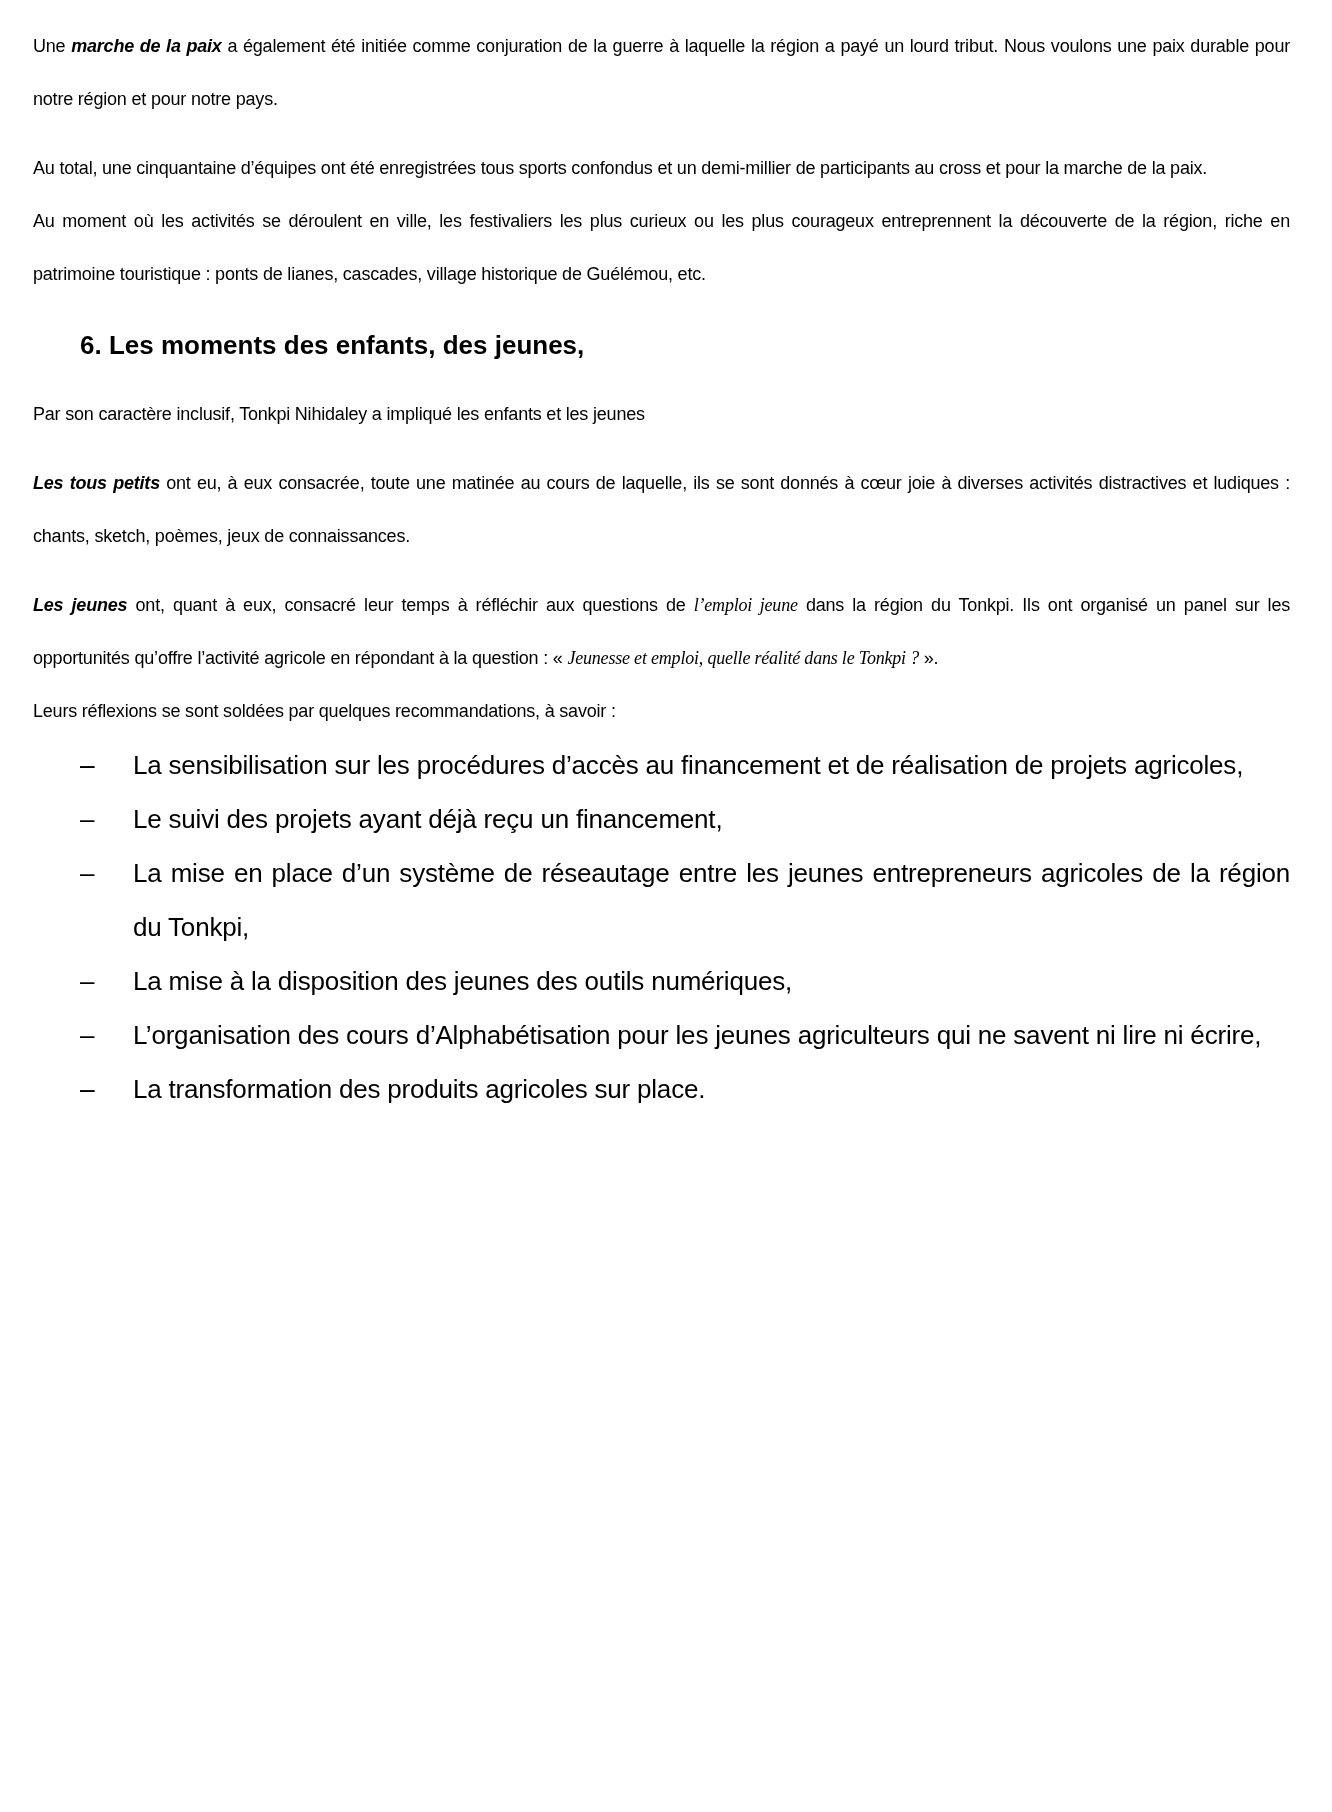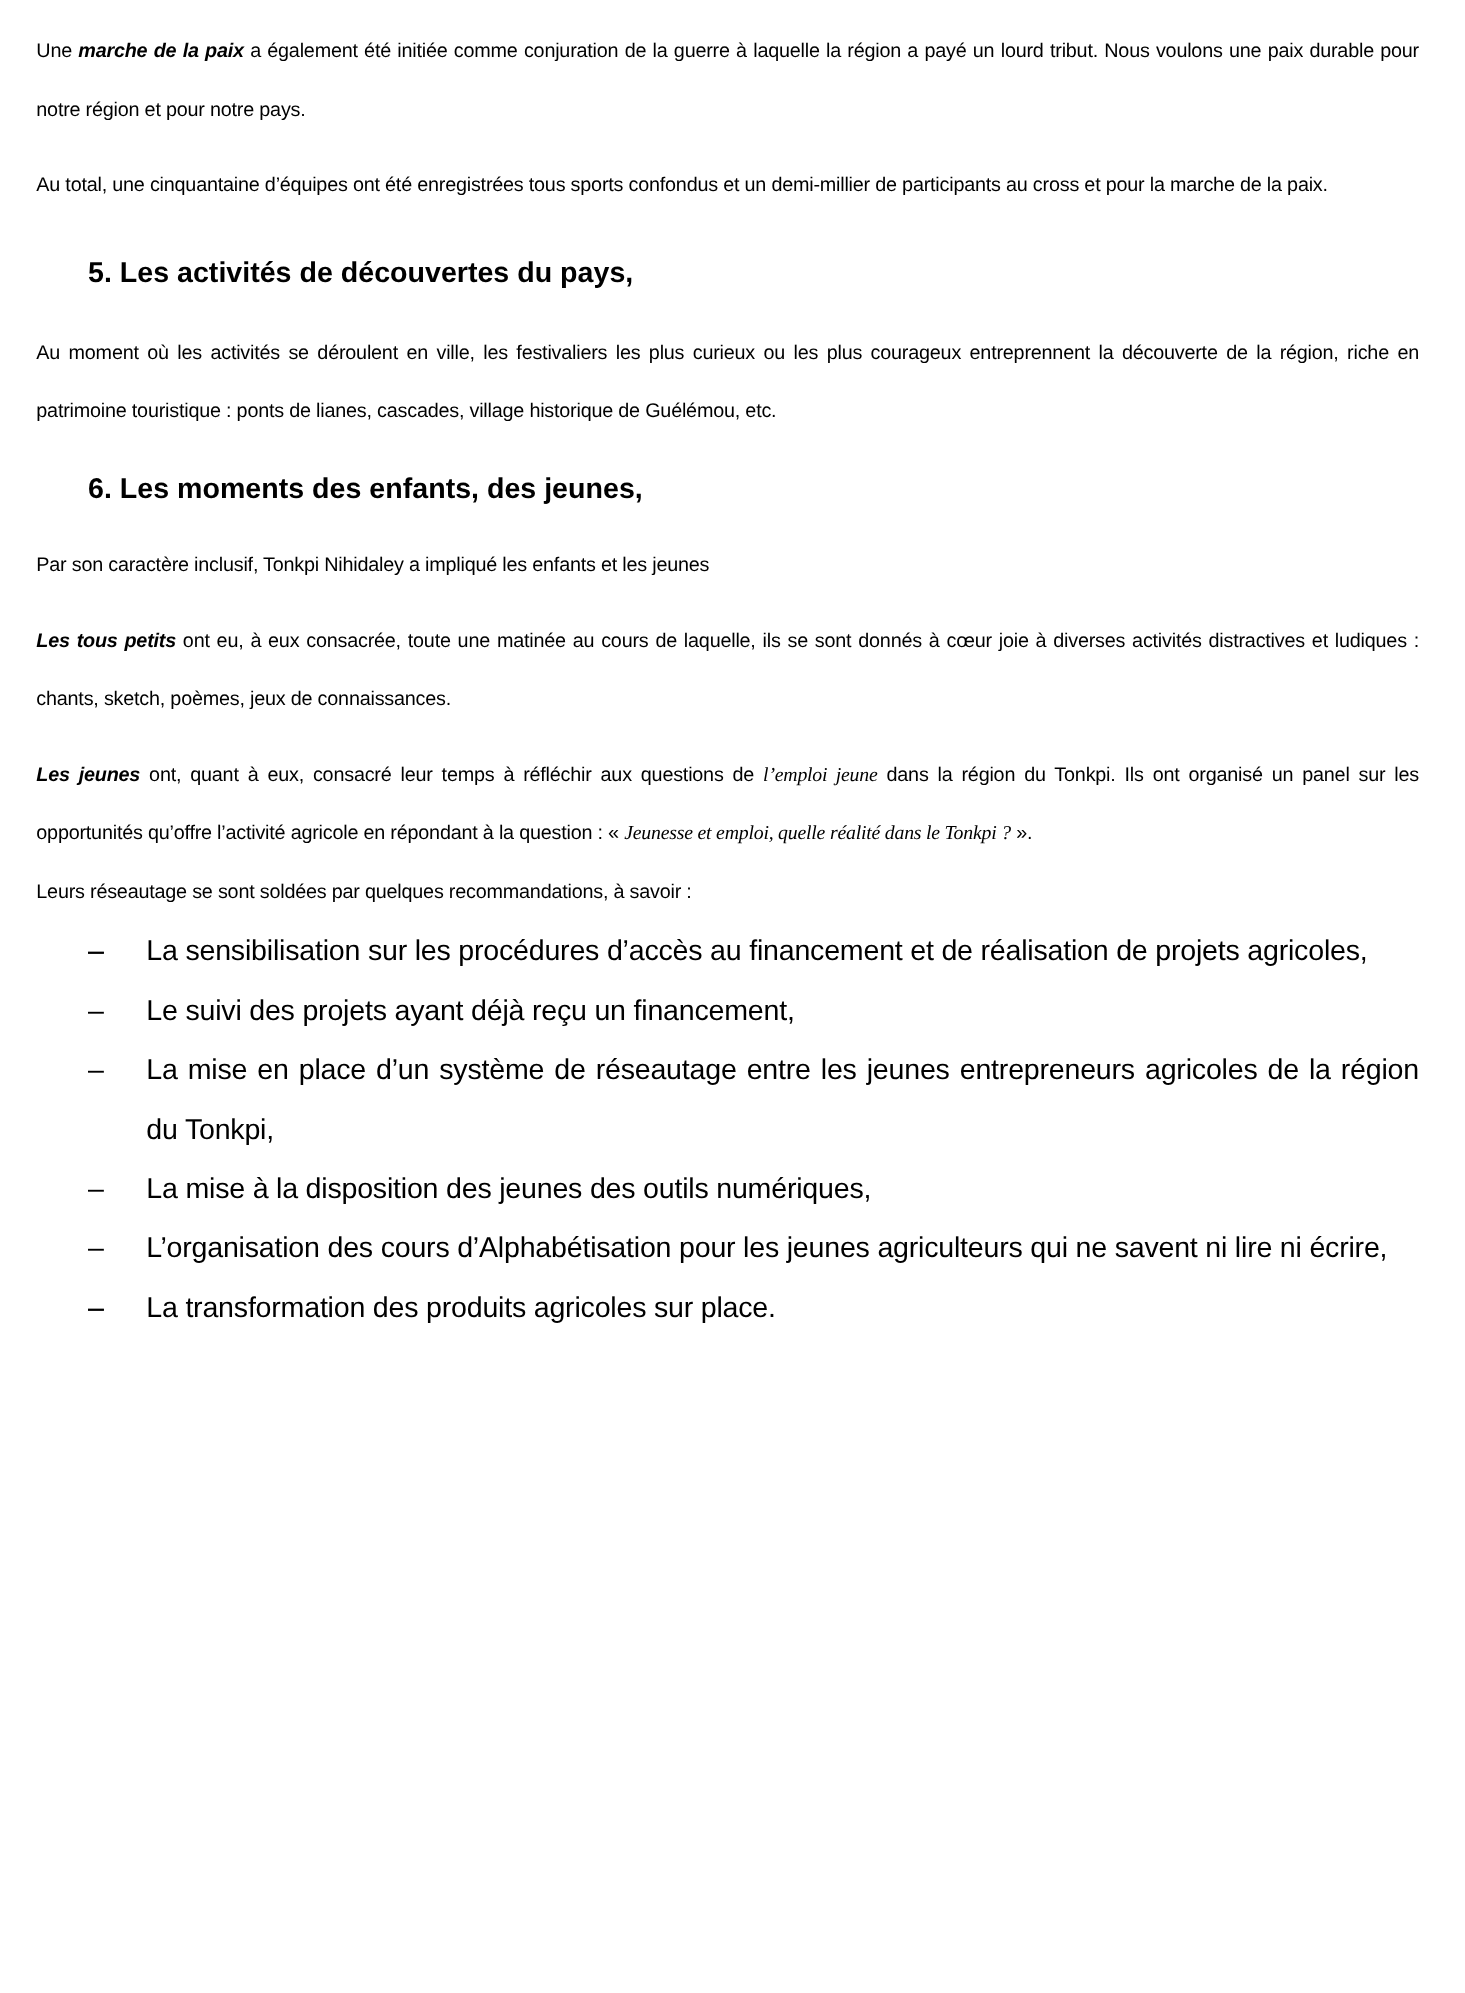--- a/index.html
+++ b/index.html
@@ -31,33 +31,32 @@
 </style>
 </head>
 <body>
 
 <div class="page">
 
   <p class="p"><span>Une </span><span class="lead">marche de la paix</span><span> a également été initiée comme conjuration de la guerre à laquelle la région a payé un lourd tribut. Nous voulons une paix durable pour notre région et pour notre pays.</span></p>
 
   <p class="p gap-top">Au total, une cinquantaine d’équipes ont été enregistrées tous sports confondus et un demi-millier de participants au cross et pour la marche de la paix.</p>
 
-  <h2 class="heading h5"><span>5.</span> <span>Les activités de découvertes du pays,</span></h2>
 
   <p class="p">Au moment où les activités se déroulent en ville, les festivaliers les plus curieux ou les plus courageux entreprennent la découverte de la région, riche en patrimoine touristique : ponts de lianes, cascades, village historique de Guélémou, etc.</p>
 
   <h2 class="heading h6"><span>6.</span> <span>Les moments des enfants, des jeunes,</span></h2>
 
   <p class="p">Par son caractère inclusif, Tonkpi Nihidaley a impliqué les enfants et les jeunes</p>
 
   <p class="p gap-top"><span class="lead">Les tous petits</span><span> ont eu, à eux consacrée, toute une matinée au cours de laquelle, ils se sont donnés à cœur joie à diverses activités distractives et ludiques : chants, sketch, poèmes, jeux de connaissances.</span></p>
 
   <p class="p gap-top"><span class="lead">Les jeunes</span><span> ont, quant à eux, consacré leur temps à réfléchir aux questions de </span><span class="ital">l’emploi jeune</span><span> dans la région du Tonkpi. Ils ont organisé un panel sur les opportunités qu’offre l’activité agricole en répondant à la question : « </span><span class="ital">Jeunesse et emploi, quelle réalité dans le Tonkpi ?</span><span> ».</span></p>
 
-  <p class="p">Leurs réseautage se sont soldées par quelques recommandations, à savoir :</p>
+  <p class="p">Leurs réflexions se sont soldées par quelques recommandations, à savoir :</p>
 
   <ul class="rec">
     <li><span class="dash">–</span></li>
     <li><span class="dash">–</span><span>La sensibilisation sur les procédures d’accès au financement et de réalisation de projets agricoles,</span></li>
     <li><span class="dash">–</span><span>Le suivi des projets ayant déjà reçu un financement,</span></li>
     <li><span class="dash">–</span><span>La mise en place d’un système de réseautage entre les jeunes entrepreneurs agricoles de la région du Tonkpi,</span></li>
     <li><span class="dash">–</span><span>La mise à la disposition des jeunes des outils numériques,</span></li>
     <li><span class="dash">–</span><span>L’organisation des cours d’Alphabétisation pour les jeunes agriculteurs qui ne savent ni lire ni écrire,</span></li>
     <li><span class="dash">–</span></li>
     <li><span class="dash">–</span><span>La transformation des produits agricoles sur place.</span></li>

